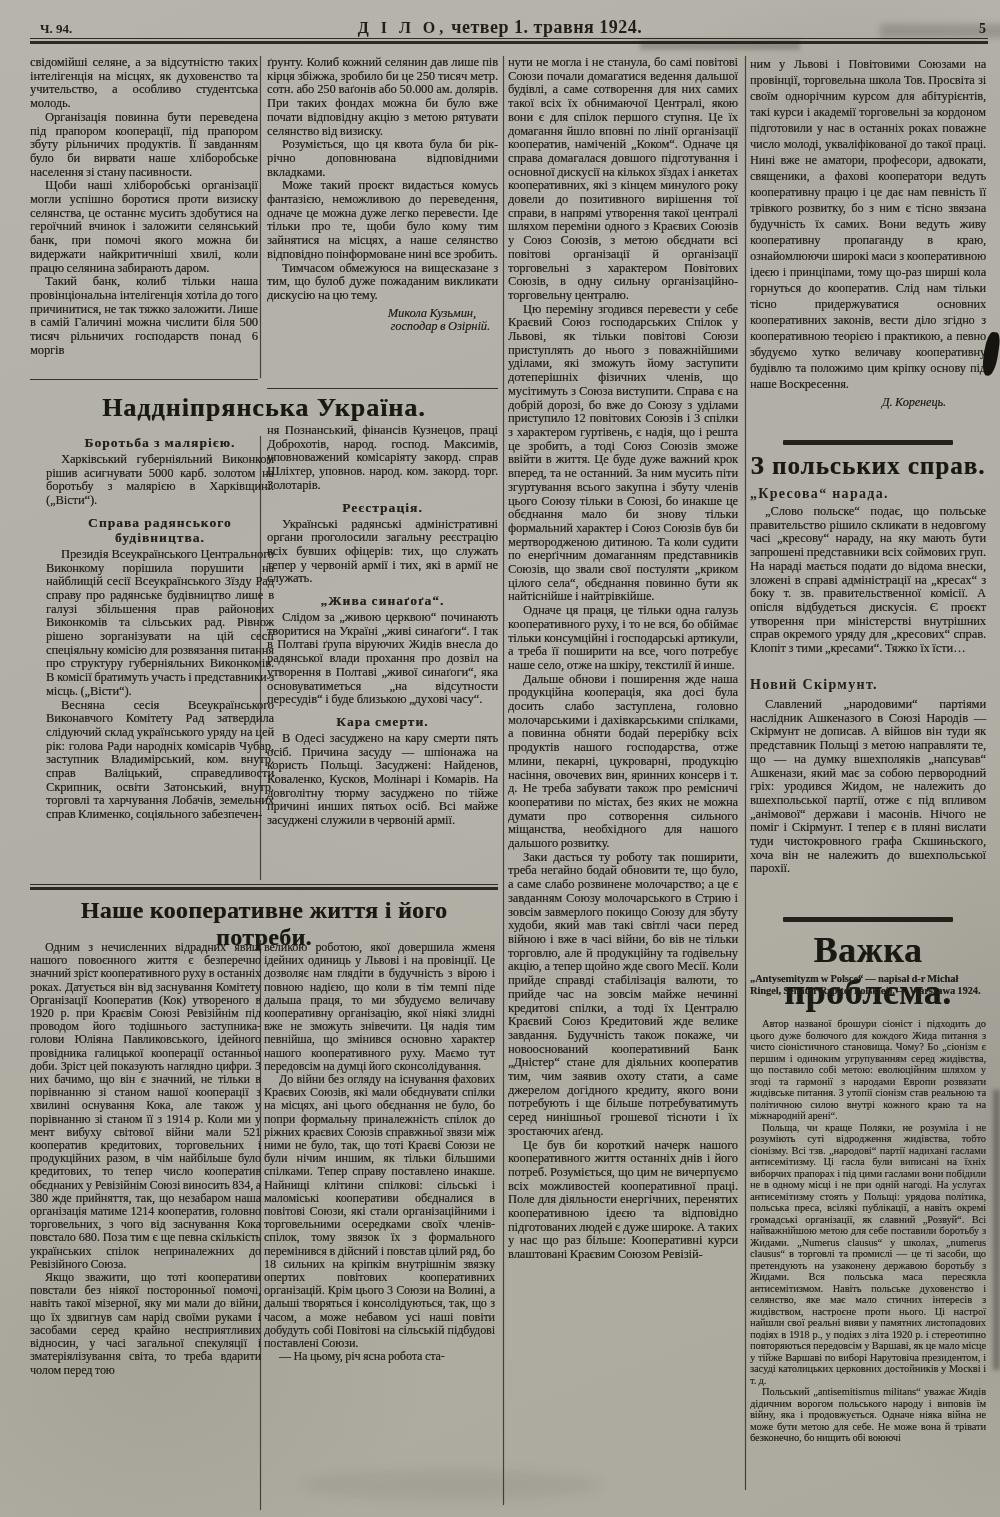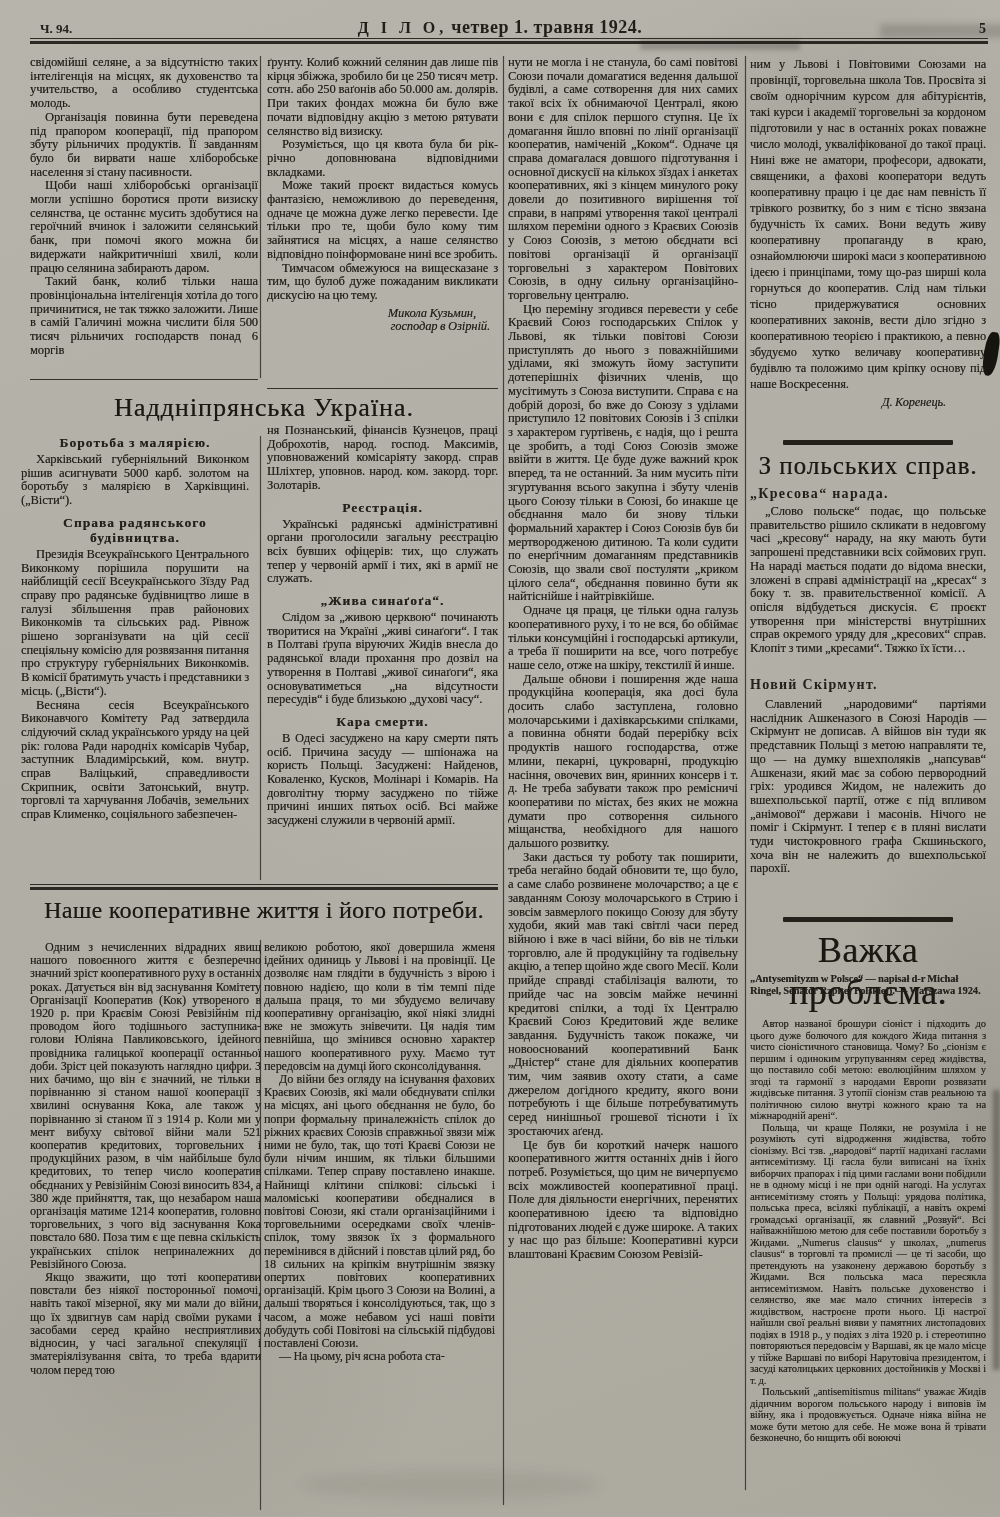--- a/index.html
+++ b/index.html
@@ -18,21 +18,21 @@
   .bodytxt{font-size:12.4px;line-height:13.7px;letter-spacing:-0.05px;word-spacing:-0.4px;
     text-shadow:0.25px 0.25px 0.35px rgba(28,26,20,0.55);}
   .smalltxt{font-size:10.4px;line-height:11.5px;letter-spacing:-0.05px;word-spacing:-0.3px;
     text-shadow:0.2px 0.2px 0.3px rgba(28,26,20,0.5);}
   .blk p{margin:0;text-indent:15px;}
   .blk p.ni{text-indent:0;}
   .sechead{font-weight:bold;text-align:center;text-indent:0;font-size:13.4px;
     letter-spacing:1.1px;margin:7px 0 3px;line-height:15px;}
   .subhead{font-weight:bold;text-indent:0;font-size:14px;
     letter-spacing:1.3px;line-height:16px;}
-  .bigtitle{position:absolute;font-weight:normal;text-align:center;color:#191812;
+  .bigtitle{position:absolute;font-weight:bold;text-align:center;color:#191812;
     text-shadow:0.4px 0.4px 0.5px rgba(25,23,17,0.6);}
   .sig-line{text-align:right;text-indent:0;font-weight:normal;font-style:italic;}
   .hrule{position:absolute;border-top:1.5px solid #34322b;}
   .dblrule{position:absolute;height:4px;border-top:1.2px solid #2e2c25;}
   .dblrule::after{content:"";display:block;margin-top:2.2px;height:2.8px;background:#2b2923;}
   .vrule{position:absolute;width:1.3px;background:#43413a;box-shadow:0 0 1px rgba(40,38,32,0.7);}
   .barrule{position:absolute;height:5px;background:#232119;border-radius:1px;}
   .hdr{position:absolute;font-weight:bold;color:#201f19;}
   .stain{position:absolute;pointer-events:none;}
 </style>
@@ -68,21 +68,21 @@
     <p>Розуміється, що ця квота була би рік-річно доповнювана відповідними вкладками.</p>
     <p>Може такий проєкт видасться комусь фантазією, неможливою до переведення, одначе це можна дуже легко перевести. Іде тільки про те, щоби було кому тим зайнятися на місцях, а наше селянство відповідно поінформоване нині все зробить.</p>
     <p>Тимчасом обмежуюся на вищесказане з тим, що булоб дуже пожаданим викликати дискусію на цю тему.</p>
     <p class="sig-line" style="margin-top:4px;padding-right:22px;">Микола Кузьмин,</p>
     <p class="sig-line" style="padding-right:8px;">господар в Озірній.</p>
   </div>
   <div class="hrule" style="left:267px;width:231px;top:388px;"></div>
 
   <div class="bigtitle" style="left:34px;width:460px;top:393px;font-size:26px;letter-spacing:1px;">Наддніпрянська Україна.</div>
 
-  <div class="blk bodytxt" style="left:21px;top:435px;width:228px;">
+  <div class="blk bodytxt" style="left:46px;top:435px;width:228px;">
     <div class="sechead" style="margin-top:0;">Боротьба з малярією.</div>
     <p>Харківський губерніяльний Виконком рішив асигнувати 5000 карб. золотом на боротьбу з малярією в Харківщині. („Вісти“).</p>
     <div class="sechead">Справа радянського будівництва.</div>
     <p>Президія Всеукраїнського Центрального Виконкому порішила порушити на найблищій сесії Всеукраїнського Зїзду Рад справу про радянське будівництво лише в галузі збільшення прав районових Виконкомів та сільських рад. Рівнож рішено зорганізувати на цій сесії спеціяльну комісію для розвязання питання про структуру губерніяльних Виконкомів. В комісії братимуть участь і представники з місць. („Вісти“).</p>
     <p>Весняна сесія Всеукраїнського Виконавчого Комітету Рад затвердила слідуючий склад українського уряду на цей рік: голова Ради народніх комісарів Чубар, заступник Владимірський, ком. внутр. справ Валіцький, справедливости Скрипник, освіти Затонський, внутр. торговлі та харчування Лобачів, земельних справ Клименко, соціяльного забезпечен-</p>
   </div>
 
   <div class="blk bodytxt" style="left:267px;top:424px;width:231px;">
     <p class="ni">ня Познанський, фінансів Кузнецов, праці Доброхотів, народ. господ. Максимів, уповноважений комісаріяту закорд. справ Шліхтер, уповнов. народ. ком. закорд. торг. Золотарів.</p>
     <div class="sechead">Реєстрація.</div>

